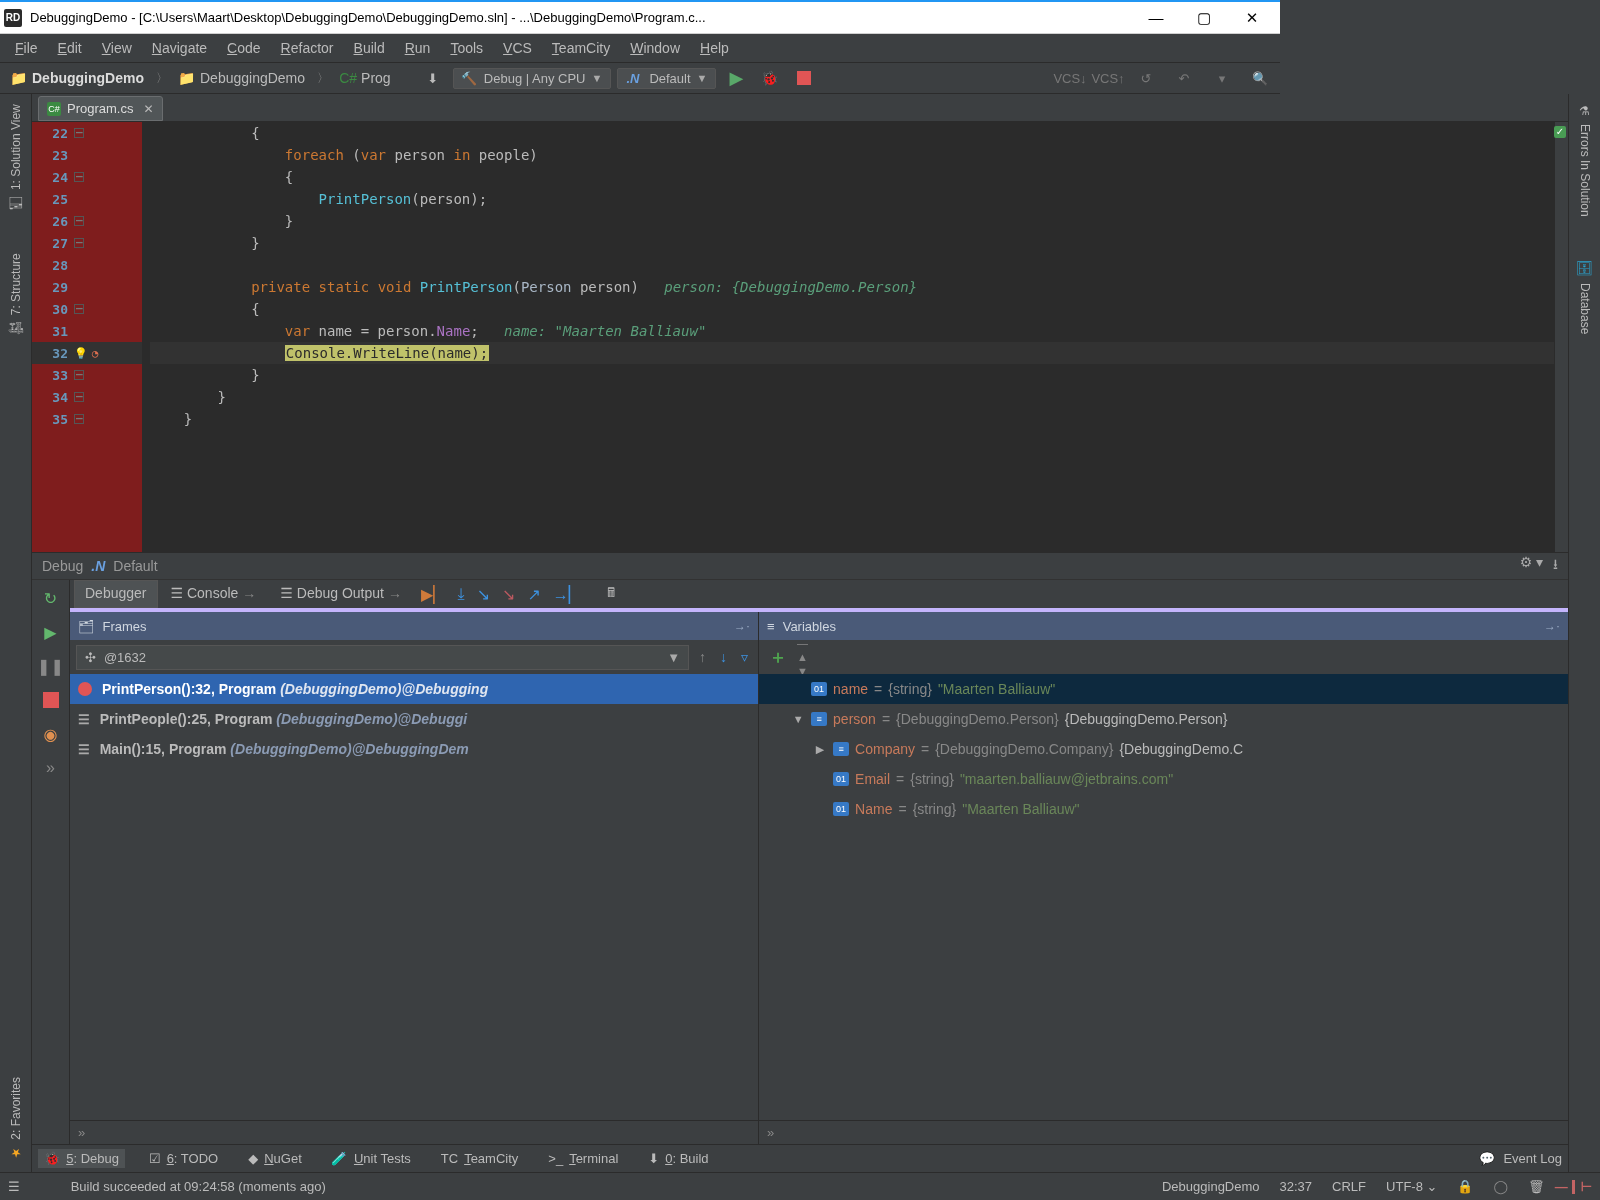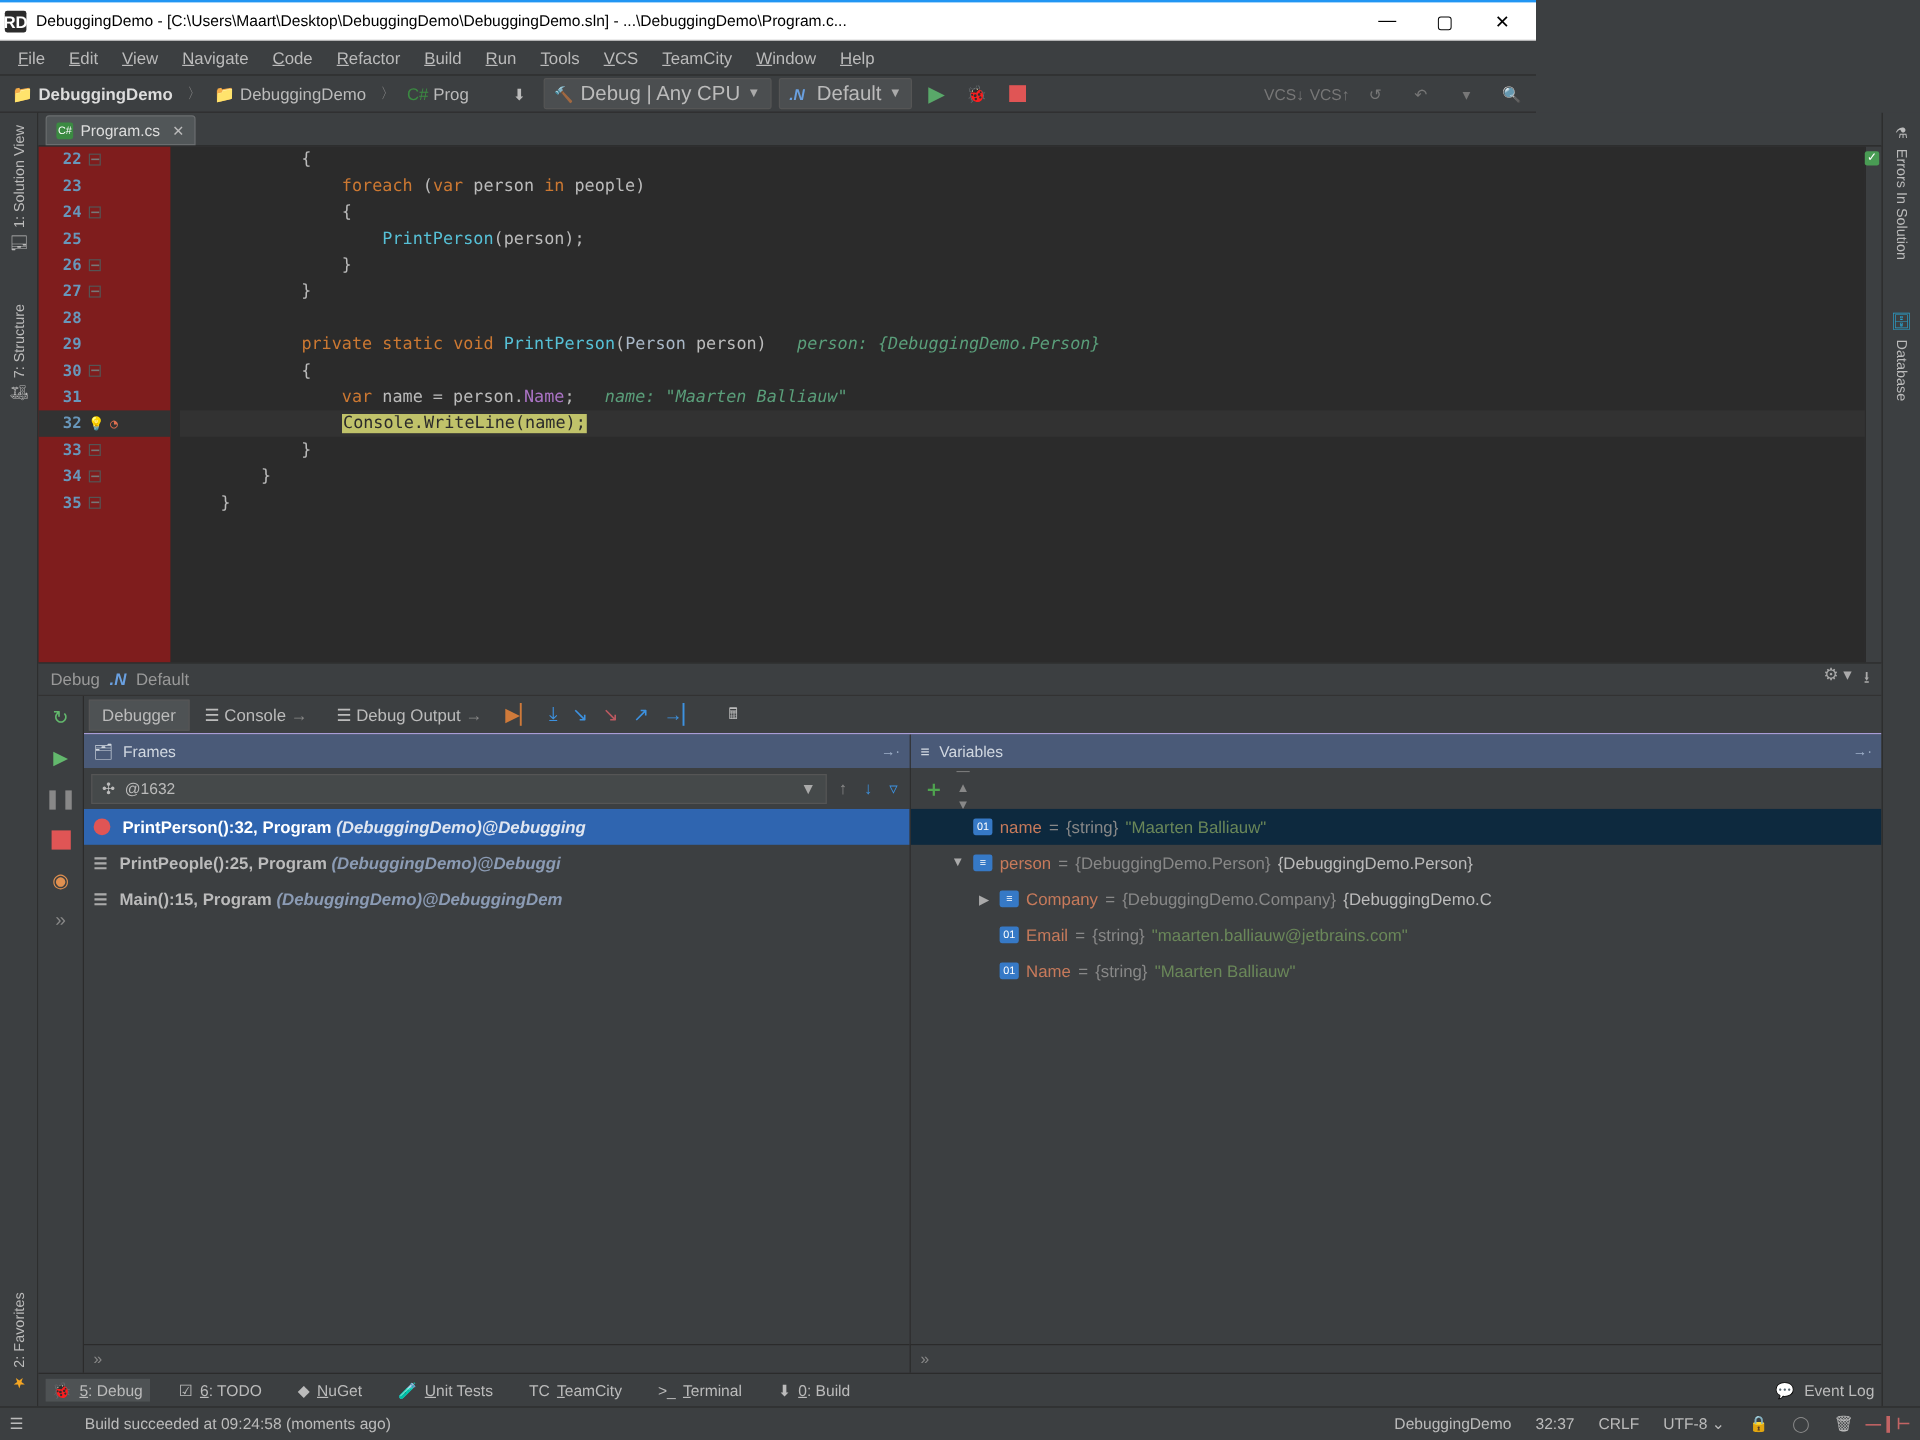--- a/index.html
+++ b/index.html
@@ -1,39 +1,39 @@
 <!DOCTYPE html>
 <html><head>
 <meta charset="utf-8">
 <style>
 * { margin: 0; padding: 0; box-sizing: border-box; }
 html, body { width: 1280px; height: 960px; overflow: hidden; font-family: "Segoe UI", Arial, sans-serif; font-size: 13px; background: #3c3f41; color: #bbbbbb; }
 
 
 .titlebar { height: 34px; background: #ffffff; display: flex; align-items: center; padding: 0 4px; border-bottom: 1px solid #d0d0d0; border-top: 2px solid #2196f3; }
-.titlebar .app-ico { width: 18px; height: 18px; background: #2b2b2b; border-radius: 2px; color: #fff; font-size: 14px; display: flex; align-items: center; justify-content: center; font-weight: 700; margin-right: 8px; }
+.titlebar .app-ico { width: 18px; height: 18px; background: #2b2b2b; border-radius: 2px; color: #fff; font-size: 10px; display: flex; align-items: center; justify-content: center; font-weight: 700; margin-right: 8px; }
 .titlebar .title { color: #000; font-size: 13px; flex: 1; white-space: nowrap; overflow: hidden; text-overflow: ellipsis; }
 .titlebar .win-btns { display: flex; gap: 0; }
 .titlebar .win-btn { width: 48px; height: 34px; display: flex; align-items: center; justify-content: center; font-size: 15px; color: #000; }
 
 
 .menubar { height: 28px; background: #3c3f41; display: flex; align-items: center; padding: 0 6px; gap: 2px; }
 .menubar .mi { padding: 3px 9px; color: #bbbbbb; font-size: 14px; }
 .menubar .mi u { text-decoration: underline; }
 
 
 .toolbar { height: 32px; background: #3c3f41; display: flex; align-items: center; padding: 0 6px; gap: 6px; border-top: 1px solid #2b2b2b; border-bottom: 1px solid #2b2b2b; }
 .toolbar .crumb { display: flex; align-items: center; gap: 6px; padding: 2px 6px; font-size: 14px; }
 .toolbar .crumb.strong { font-weight: 700; color: #dcdcdc; }
 .toolbar .crumb .ico { width: 14px; height: 14px; display:inline-flex; align-items:center; justify-content:center; }
 .toolbar .chev { color: #888; font-size: 12px; }
 .toolbar .spacer { width: 10px; }
 .toolbar .btn-ico { width: 28px; height: 24px; display: flex; align-items: center; justify-content: center; color: #bbbbbb; }
 .toolbar .drop { display: flex; align-items: center; gap: 6px; padding: 2px 8px; border: 1px solid #555; border-radius: 2px; background: #4b4e50; }
-.toolbar .drop .lab { font-size: 17px; }
+.toolbar .drop .lab { font-size: 13px; }
 .toolbar .drop .car { font-size: 11px; color: #aaa; }
 .toolbar .play { color: #59a869; font-size: 18px; }
 .toolbar .bug  { color: #5ecf69; font-size: 14px; }
 .toolbar .stop { color: #e05555; }
 .toolbar .dim  { color: #777; }
 .toolbar .right { margin-left: auto; display: flex; align-items: center; gap: 10px; }
 .toolbar .drop .dotnet { color:#6aa0e0; font-style: italic; font-weight:700; margin-right:4px; }
 
 
 .workspace { position: absolute; top: 94px; bottom: 28px; left: 0; right: 0; display: flex; }
@@ -90,21 +90,21 @@
 .debug-left-buttons { width:38px; background:#3c3f41; display:flex; flex-direction:column; align-items:center; padding:6px 0; gap:10px; border-right:1px solid #2b2b2b;}
 .debug-left-buttons .b { width:24px; height:24px; display:flex; align-items:center; justify-content:center; font-size:16px; }
 .debug-left-buttons .resume { color:#63b86d; }
 .debug-left-buttons .play { color:#63b86d; }
 .debug-left-buttons .pause { color:#888; }
 .debug-left-buttons .stop { width:16px; height:16px; background:#e05555; }
 .debug-left-buttons .bp { color:#e09050; }
 
 .debug-main { flex:1; display:flex; flex-direction:column; }
 
-.debug-tabs { height:32px; background:#3c3f41; display:flex; align-items:center; gap:2px; padding:0 4px; border-bottom:1px solid #c4b5fd;}
+.debug-tabs { height:32px; background:#3c3f41; display:flex; gap:2px; padding:0 4px; border-bottom:4px solid #c4b5fd;}
 .debug-tabs .tab { padding:4px 10px; font-size:14px; color:#bbb; border:1px solid transparent;}
 .debug-tabs .tab.active { background:#4e5254; border-color:#555; }
 .debug-tabs .tab .arr { color:#888; margin-left:4px; }
 .debug-tabs .stepbar { margin-left:6px; display:flex; align-items:center; gap:12px; }
 .debug-tabs .step { font-size:16px; color:#3d92e0; }
 .debug-tabs .step.red { color:#bb5960; }
 .debug-tabs .step.or { color:#cf7a3a; }
 .debug-tabs .calc { margin-left:14px; color:#bbb; }
 
 .debug-body { flex:1; display:flex; }

